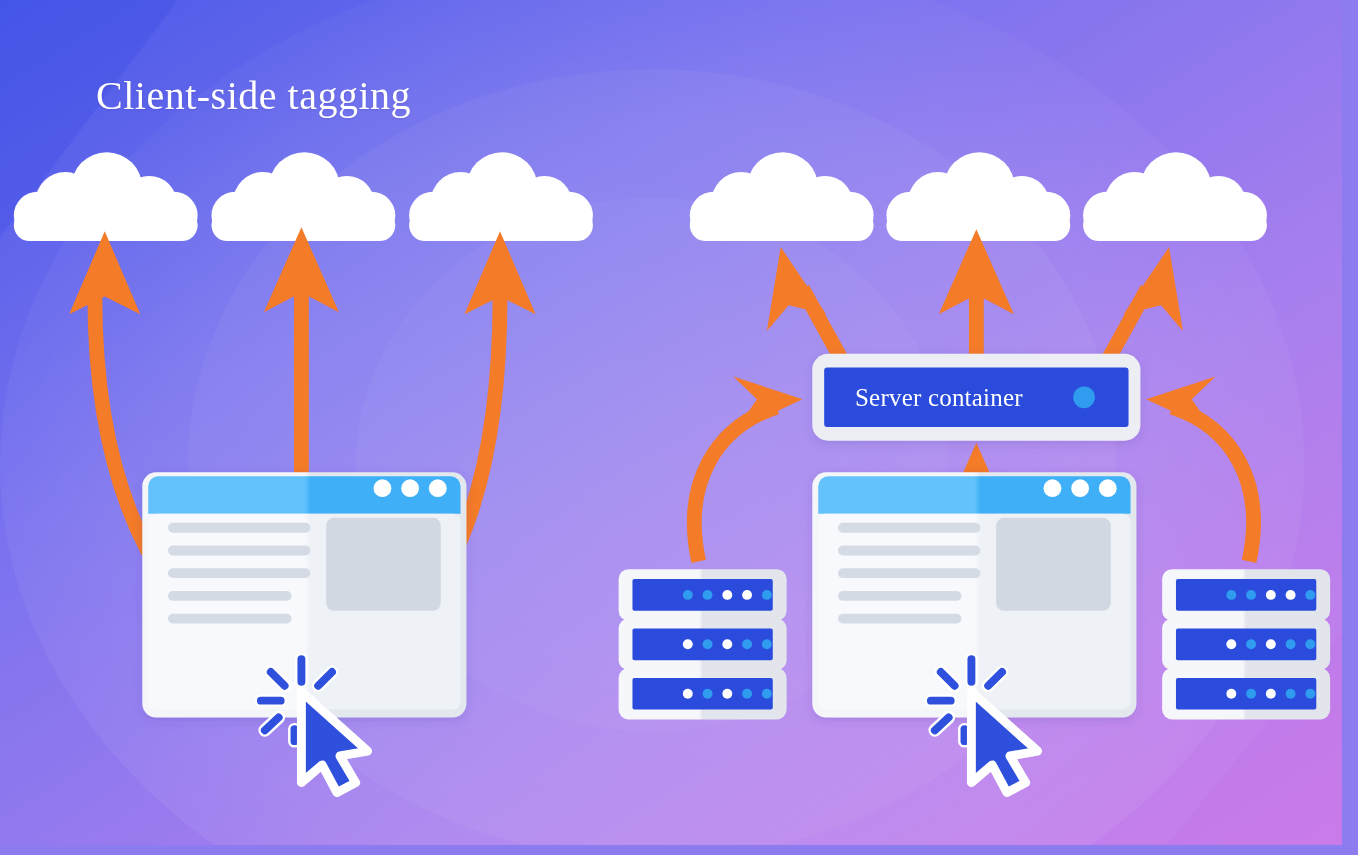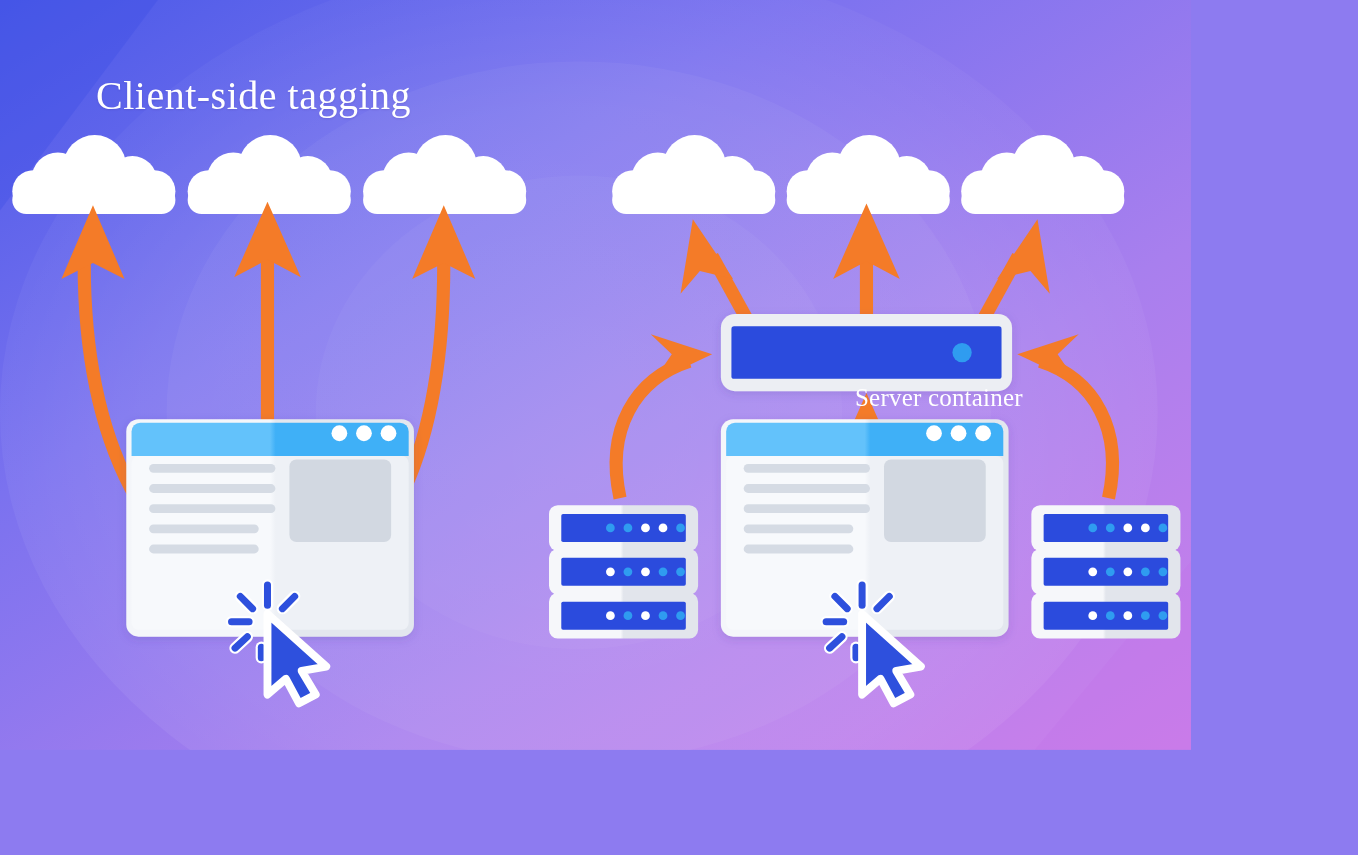--- a/index.html
+++ b/index.html
@@ -1,21 +1,21 @@
 <!DOCTYPE html>
 <html><head>
 <meta charset="utf-8">
 <style>
   html,body{margin:0;padding:0;}
   body{
     width:1358px;height:855px;overflow:hidden;
     font-family:"Liberation Sans", sans-serif;
     background:#8d7bf0;
   }
-  #stage{position:relative;width:1191px;height:855px;overflow:hidden;}
+  #stage{position:relative;width:1342px;height:855px;overflow:hidden;}
   #bg{position:absolute;inset:0;}
   #art{position:absolute;inset:0;}
   .title{
     position:absolute;
     font-family:"Liberation Serif", serif;
     color:#ffffff;
     font-size:40px;
     letter-spacing:.5px;
     white-space:nowrap;
     text-shadow:0 1px 2px rgba(60,40,140,.18);

